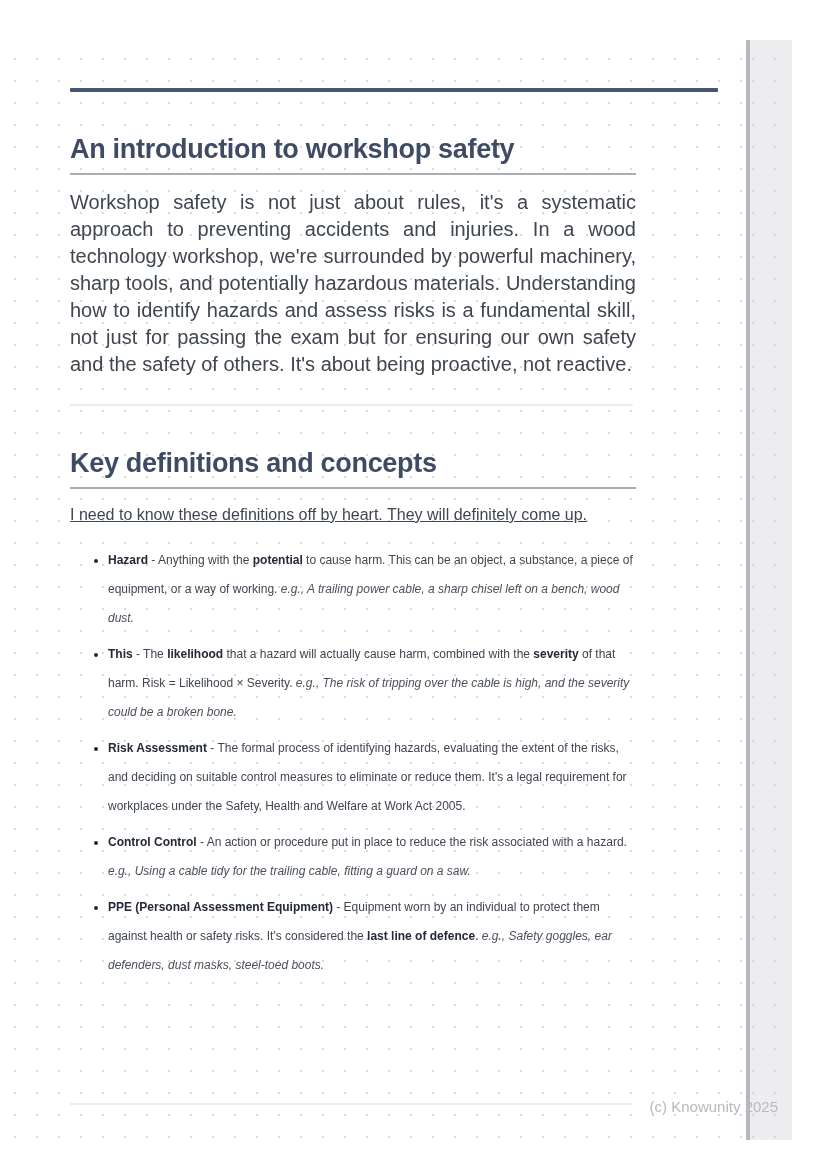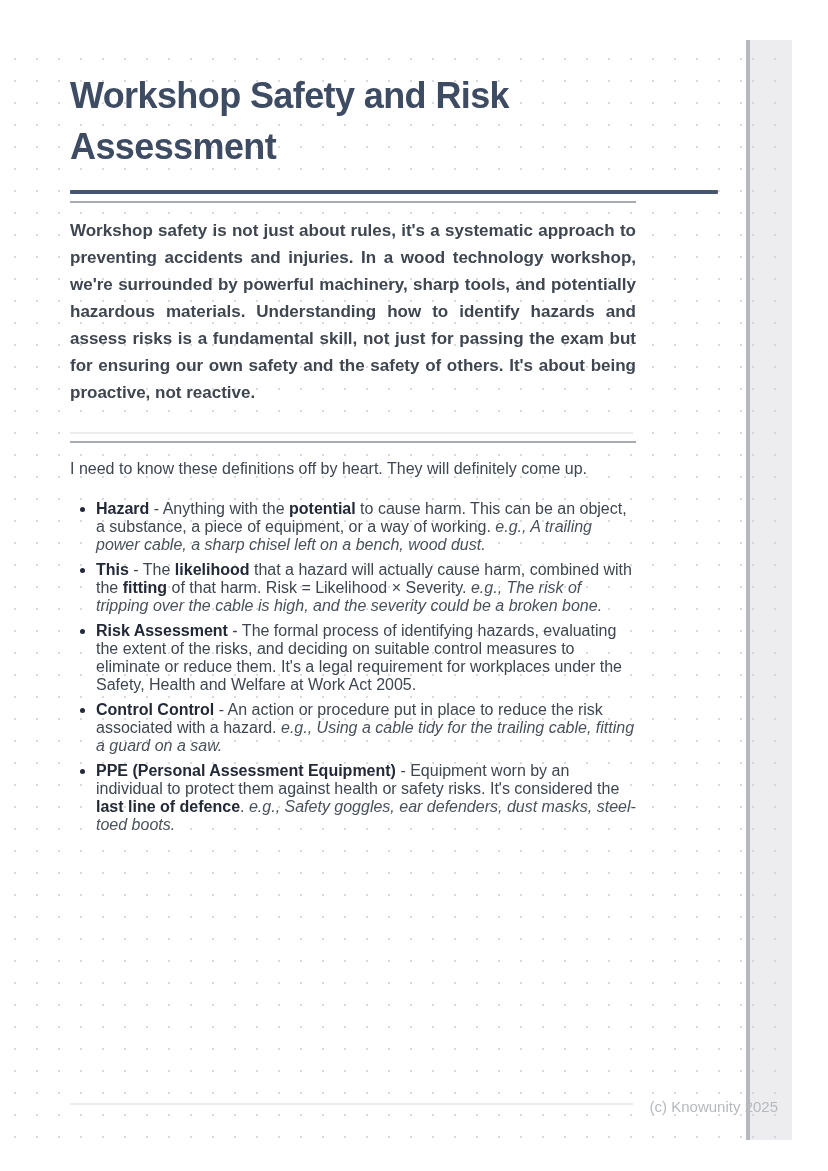--- a/index.html
+++ b/index.html
@@ -49,42 +49,42 @@
     font-size:27px;line-height:34px;font-weight:700;
     letter-spacing:-0.3px;
     color:#3d4b63;
   }
   .heading-rule{
     width:566px;height:2px;background:#a9adb3;border:none;
     margin:7px 0 0 0;
   }
   p.body-par{
     margin:14px 0 16px 0;width:566px;
-    font-size:17px;line-height:27px;
+    font-size:20px;line-height:27px;
     color:#3f4650;
     text-align:justify;
-    font-weight:bold;
   }
   p.plain-par{
     margin:12px 0 0 0;width:566px;
     font-size:16px;line-height:27px;
     color:#3f4650;
+    text-decoration:underline;
   }
   .light-rule{
     width:563px;height:2px;background:#ececee;border:none;
     margin:26px 0 0 0;
   }
   ul.def-list{
     margin:18px 0 0 0;padding:0 0 0 26px;
     width:540px;list-style:disc;
   }
   ul.def-list li{
-    font-size:16px;line-height:18px;
+    font-size:12px;line-height:29px;
     color:#3f4650;
-    margin:0 0 7px 0;
+    margin:0 0 7px 12px;
   }
   ul.def-list li::marker{color:#232936;}
   .b{font-weight:700;color:#232936;}
   .i{font-style:italic;color:#4a515b;}
   .footer-rule{
     position:absolute;left:70px;top:1103px;
     width:563px;height:2px;background:#ececee;border:none;margin:0;
   }
   .watermark{
     position:absolute;top:1100px;right:50px;
@@ -92,34 +92,35 @@
     color:#b6b9bd;
     z-index:5;
   }
 </style>
 </head>
 <body>
 
 <div class="sheet">
   <div class="content">
 
-    <h1 class="doc-title">Workshop Safety and Risk Assessment</h1>
     <div class="title-rule"></div>
 
+    <h2 class="sec-heading">An introduction to workshop safety</h2>
     <div class="heading-rule"></div>
     <p class="body-par">Workshop safety is not just about rules, it's a systematic approach to preventing accidents and injuries. In a wood technology workshop, we're surrounded by powerful machinery, sharp tools, and potentially hazardous materials. Understanding how to identify hazards and assess risks is a fundamental skill, not just for passing the exam but for ensuring our own safety and the safety of others. It's about being proactive, not reactive.</p>
 
     <div class="light-rule"></div>
 
+    <h2 class="sec-heading">Key definitions and concepts</h2>
     <div class="heading-rule"></div>
     <p class="plain-par">I need to know these definitions off by heart. They will definitely come up.</p>
 
     <ul class="def-list">
         <li><span class="b">Hazard</span><span> - Anything with the </span><span class="b">potential</span><span> to cause harm. This can be an object, a substance, a piece of equipment, or a way of working. </span><span class="i">e.g., A trailing power cable, a sharp chisel left on a bench, wood dust.</span></li>
-        <li><span class="b">This</span><span> - The </span><span class="b">likelihood</span><span> that a hazard will actually cause harm, combined with the </span><span class="b">fitting</span><span> of that harm. Risk = Likelihood × Severity. </span><span class="i">e.g., The risk of tripping over the cable is high, and the severity could be a broken bone.</span></li>
+        <li><span class="b">This</span><span> - The </span><span class="b">likelihood</span><span> that a hazard will actually cause harm, combined with the </span><span class="b">severity</span><span> of that harm. Risk = Likelihood × Severity. </span><span class="i">e.g., The risk of tripping over the cable is high, and the severity could be a broken bone.</span></li>
         <li><span class="b">Risk Assessment</span><span> - The formal process of identifying hazards, evaluating the extent of the risks, and deciding on suitable control measures to eliminate or reduce them. It's a legal requirement for workplaces under the Safety, Health and Welfare at Work Act 2005.</span></li>
         <li><span class="b">Control Control</span><span> - An action or procedure put in place to reduce the risk associated with a hazard. </span><span class="i">e.g., Using a cable tidy for the trailing cable, fitting a guard on a saw.</span></li>
         <li><span class="b">PPE (Personal Assessment Equipment)</span><span> - Equipment worn by an individual to protect them against health or safety risks. It's considered the </span><span class="b">last line of defence</span><span>. </span><span class="i">e.g., Safety goggles, ear defenders, dust masks, steel-toed boots.</span></li>
       </ul>
 
   </div>
 </div>
 
 <div class="edge-bar"></div>
 <div class="side-strip"></div>

